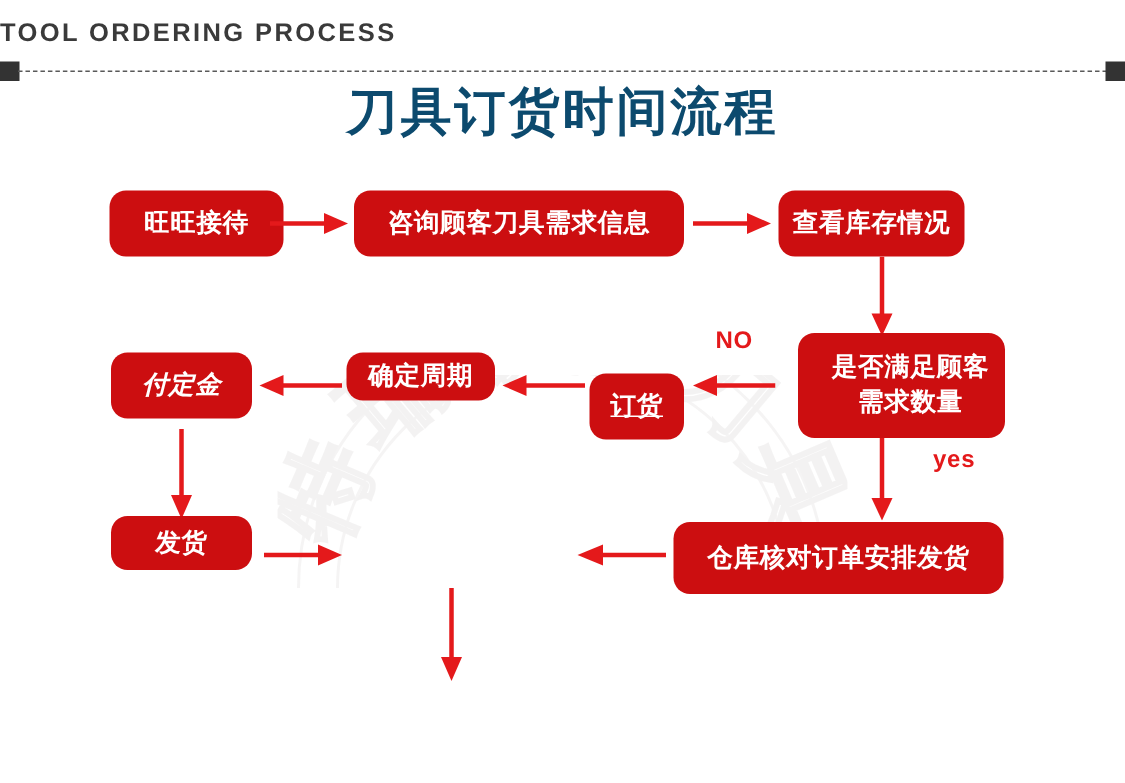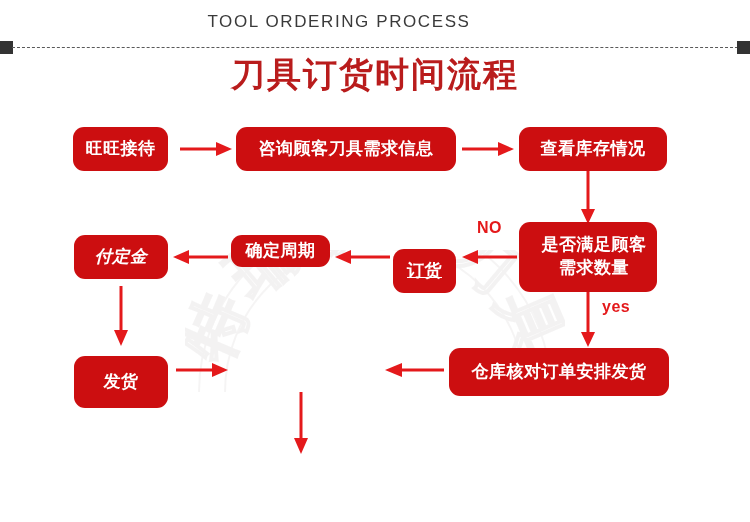--- a/index.html
+++ b/index.html
@@ -17,25 +17,25 @@
     overflow: hidden;
     background: #ffffff;
   }
 
   
   .eng-title {
     position: absolute;
     left: 0;
     top: 12px;
     width: 678px;
-    text-align: center;
+    text-align: left;
     font-size: 17px;
     letter-spacing: 1.6px;
     color: #3a3a3a;
-    font-weight: 400;
+    font-weight: 700;
     white-space: nowrap;
   }
   .divider {
     position: absolute;
     left: 0;
     top: 41px;
     width: 750px;
     height: 14px;
   }
   .divider .dline {
@@ -57,21 +57,21 @@
   .divider .cap.right { right: 0; }
 
   .cn-title {
     position: absolute;
     left: 0;
     top: 52px;
     width: 750px;
     text-align: center;
     font-size: 34px;
     font-weight: 700;
-    color: #b91c1c;
+    color: #0c4a6e;
     letter-spacing: 2px;
     white-space: nowrap;
   }
 
   
   .watermark {
     position: absolute;
     left: 185px;
     top: 250px;
     width: 380px;
@@ -130,42 +130,42 @@
       <path id="wmArc" d="M 14,142 A 176,176 0 0 1 366,142" fill="none"></path>
       <path id="wmArc2" d="M 40,142 A 150,150 0 0 1 340,142" fill="none"></path>
     </defs>
     <path d="M 14,142 A 176,176 0 0 1 366,142" fill="none" stroke="#eceaea" stroke-width="2"></path>
     <path d="M 40,142 A 150,150 0 0 1 340,142" fill="none" stroke="#eceaea" stroke-width="2"></path>
     <text font-size="64" font-weight="700" fill="none" stroke="#e9e7e7" stroke-width="2" font-family="'Liberation Sans', sans-serif" letter-spacing="6">
       <textPath href="#wmArc2" startOffset="50%" text-anchor="middle">特瑞数控刀具</textPath>
     </text>
   </svg>
 
-  <div class="node" style="left:73px;  top:127px; width:95px; height:44px;">旺旺接待</div>
+  <div class="node" style="left:73px;  top:127px; width:116px; height:44px;">旺旺接待</div>
 
   <svg class="arrow" style="left:180px; top:139px; width:52px; height:20px;">
     <line x1="0" y1="10" x2="38" y2="10" stroke="#e4191b" stroke-width="3"></line>
     <polygon points="36,3 52,10 36,17" fill="#e4191b"></polygon>
   </svg>
 
   <div class="node" style="left:236px; top:127px; width:220px; height:44px;">咨询顾客刀具需求信息</div>
 
   <svg class="arrow" style="left:462px; top:139px; width:52px; height:20px;">
     <line x1="0" y1="10" x2="38" y2="10" stroke="#e4191b" stroke-width="3"></line>
     <polygon points="36,3 52,10 36,17" fill="#e4191b"></polygon>
   </svg>
 
-  <div class="node" style="left:519px; top:127px; width:148px; height:44px;">查看库存情况</div>
+  <div class="node" style="left:519px; top:127px; width:124px; height:44px;">查看库存情况</div>
 
   <svg class="arrow" style="left:578px; top:171px; width:20px; height:53px;">
     <line x1="10" y1="0" x2="10" y2="40" stroke="#e4191b" stroke-width="3"></line>
     <polygon points="3,38 10,53 17,38" fill="#e4191b"></polygon>
   </svg>
 
-  <div class="node" style="left:519px; top:222px; width:138px; height:70px;padding-left:12px;">是否满足顾客
+  <div class="node" style="left:532px; top:222px; width:138px; height:70px;padding-left:12px;">是否满足顾客
 需求数量</div>
 
   <div class="label-text" style="left:477px; top:219px;">NO</div>
 
   <svg class="arrow" style="left:460px; top:247px; width:57px; height:20px;">
     <line x1="57" y1="10" x2="16" y2="10" stroke="#e4191b" stroke-width="3"></line>
     <polygon points="18,3 2,10 18,17" fill="#e4191b"></polygon>
   </svg>
 
   <div class="node" style="left:393px; top:249px; width:63px; height:44px;text-decoration:underline;">订货</div>
@@ -177,33 +177,33 @@
 
   <div class="node" style="left:231px; top:235px; width:99px; height:32px;">确定周期</div>
 
   <svg class="arrow" style="left:171px; top:247px; width:57px; height:20px;">
     <line x1="57" y1="10" x2="16" y2="10" stroke="#e4191b" stroke-width="3"></line>
     <polygon points="18,3 2,10 18,17" fill="#e4191b"></polygon>
   </svg>
 
   <div class="node" style="left:74px;  top:235px; width:94px; height:44px;font-style:italic;">付定金</div>
 
-  <div class="label-text" style="left:602px; top:298px;">yes</div>
+  <div class="label-text" style="left:622px; top:298px;">yes</div>
 
   <svg class="arrow" style="left:578px; top:292px; width:20px; height:55px;">
     <line x1="10" y1="0" x2="10" y2="42" stroke="#e4191b" stroke-width="3"></line>
     <polygon points="3,40 10,55 17,40" fill="#e4191b"></polygon>
   </svg>
 
   <svg class="arrow" style="left:111px; top:286px; width:20px; height:60px;">
     <line x1="10" y1="0" x2="10" y2="46" stroke="#e4191b" stroke-width="3"></line>
     <polygon points="3,44 10,60 17,44" fill="#e4191b"></polygon>
   </svg>
 
-  <div class="node" style="left:74px;  top:356px; width:94px; height:52px;">发货</div>
+  <div class="node" style="left:74px;  top:344px; width:94px; height:36px;">发货</div>
 
   <svg class="arrow" style="left:176px; top:360px; width:52px; height:20px;">
     <line x1="0" y1="10" x2="38" y2="10" stroke="#e4191b" stroke-width="3"></line>
     <polygon points="36,3 52,10 36,17" fill="#e4191b"></polygon>
   </svg>
 
 
   <svg class="arrow" style="left:382px; top:360px; width:62px; height:20px;">
     <line x1="62" y1="10" x2="18" y2="10" stroke="#e4191b" stroke-width="3"></line>
     <polygon points="20,3 3,10 20,17" fill="#e4191b"></polygon>

